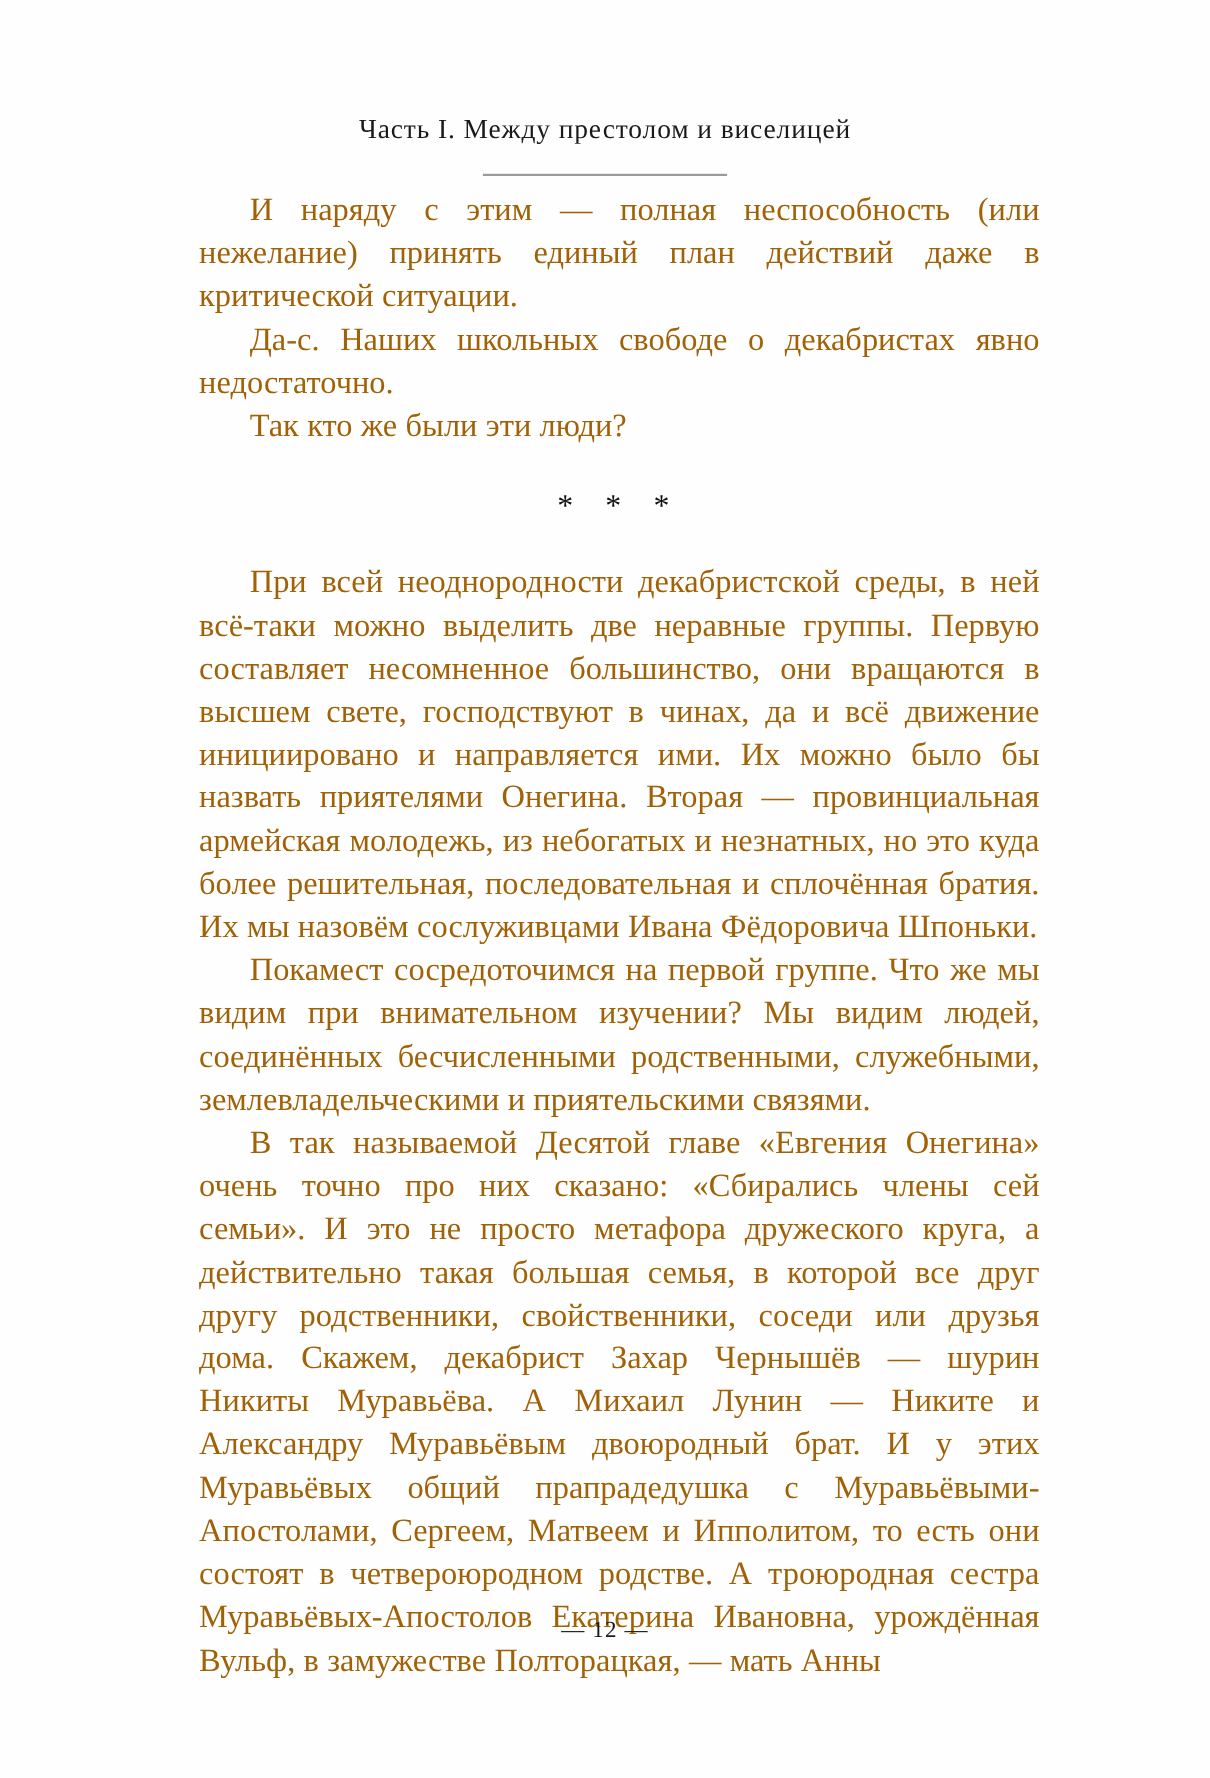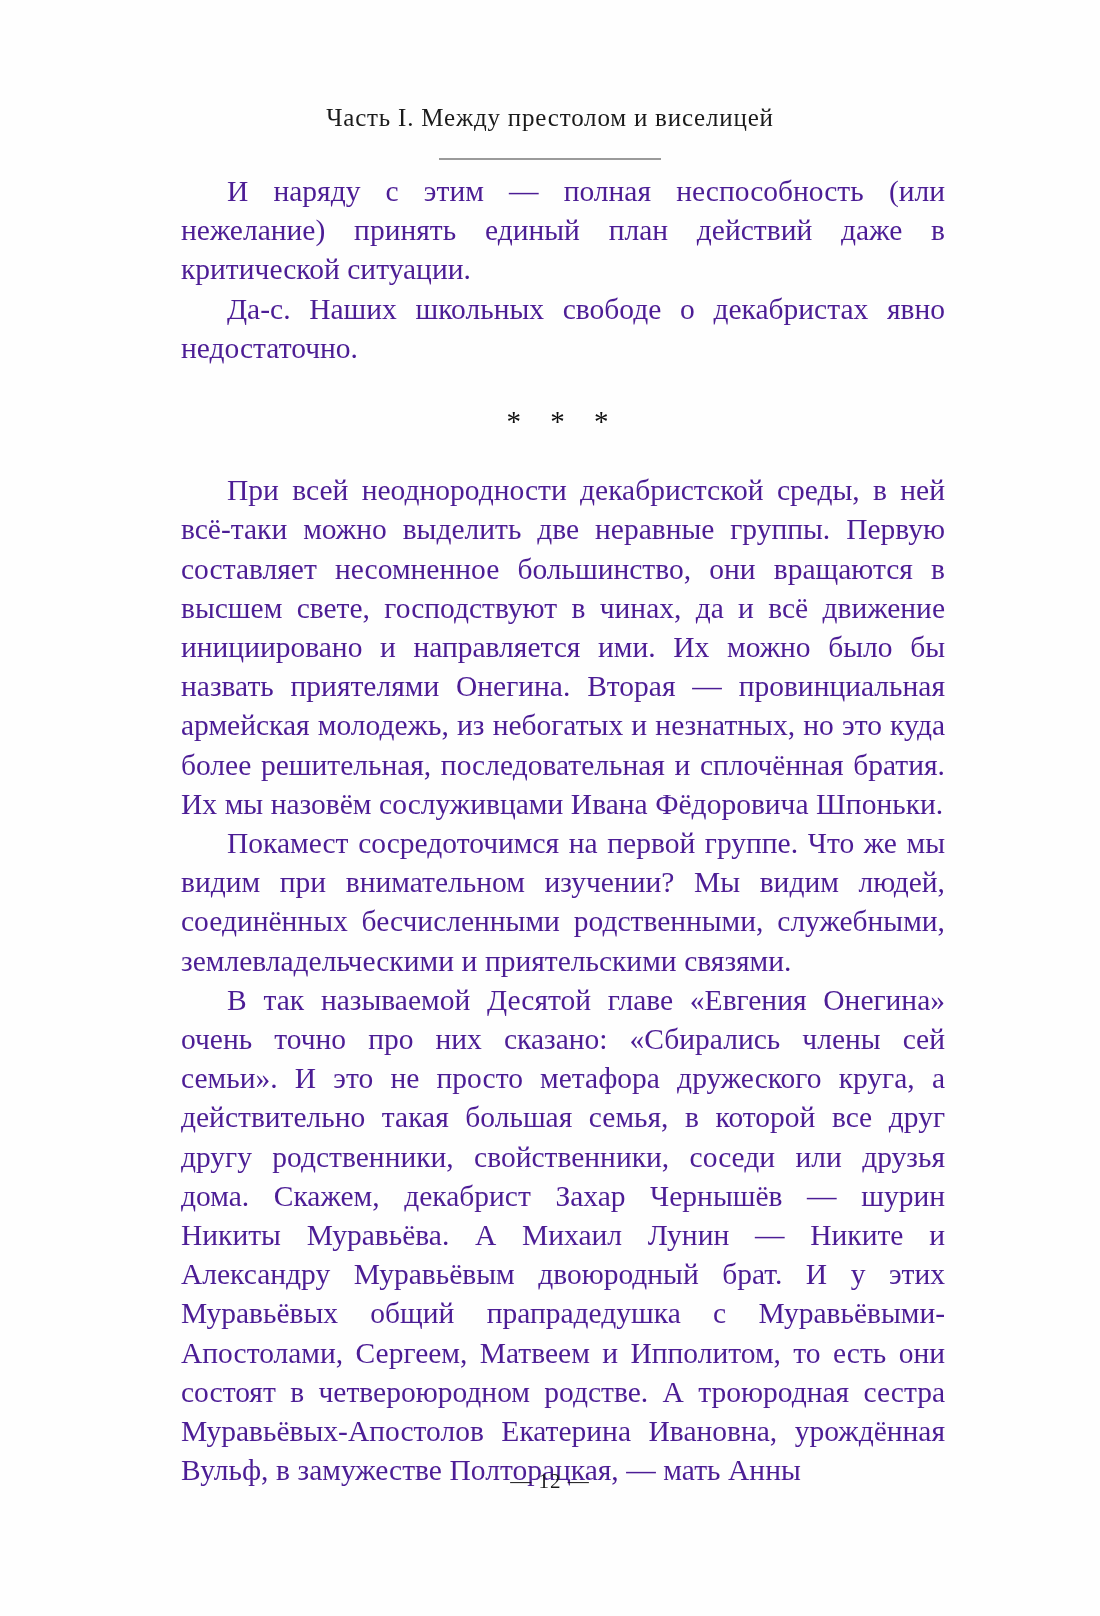--- a/index.html
+++ b/index.html
@@ -53,21 +53,21 @@
     left: 181px;
     width: 764px;
   }
 
   .para {
     margin: 0;
     text-indent: 46px;
     text-align: justify;
     font-size: 29.5px;
     line-height: 39.2px;
-    color: #4c1d95;
+    color: #a16207;
     hyphens: manual;
     word-spacing: 0.2px;
   }
 
   .sep {
     margin: 0;
     text-align: center;
     font-size: 29px;
     line-height: 39.2px;
     letter-spacing: 11px;
@@ -97,20 +97,21 @@
 
   <div class="head-rule"></div>
 
   <div class="text-block">
 
     <p class="para">И наряду с этим — полная неспособность (или нежелание) принять единый план действий даже в критической ситуации.</p>
 
 
     <p class="para">Да-с. Наших школьных свободе о декабристах явно недостаточно.</p>
 
+    <p class="para">Так кто же были эти люди?</p>
 
     <div class="sep">* * *</div>
 
     <p class="para">При всей неоднородности декабристской среды, в ней всё-таки можно выделить две неравные группы. Первую составляет несомненное большинство, они вращаются в высшем свете, господствуют в чинах, да и всё движение инициировано и направляется ими. Их можно было бы назвать приятелями Онегина. Вторая — провинциальная армейская молодежь, из небогатых и незнатных, но это куда более решительная, последовательная и сплочённая братия. Их мы назовём сослуживцами Ивана Фёдоровича Шпоньки.</p>
 
     <p class="para">Покамест сосредоточимся на первой группе. Что же мы видим при внимательном изучении? Мы видим людей, соединённых бесчисленными родственными, служебными, землевладельческими и приятельскими связями.</p>
 
     <p class="para">В так называемой Десятой главе «Евгения Онегина» очень точно про них сказано: «Сбирались члены сей семьи». И это не просто метафора дружеского круга, а действительно такая большая семья, в которой все друг другу родственники, свойственники, соседи или друзья дома. Скажем, декабрист Захар Чернышёв — шурин Никиты Муравьёва. А Михаил Лунин — Никите и Александру Муравьёвым двоюродный брат. И у этих Муравьёвых общий прапрадедушка с Муравьёвыми-Апостолами, Сергеем, Матвеем и Ипполитом, то есть они состоят в четвероюродном родстве. А троюродная сестра Муравьёвых-Апостолов Екатерина Ивановна, урождённая Вульф, в замужестве Полторацкая, — мать Анны</p>
 
   </div>

